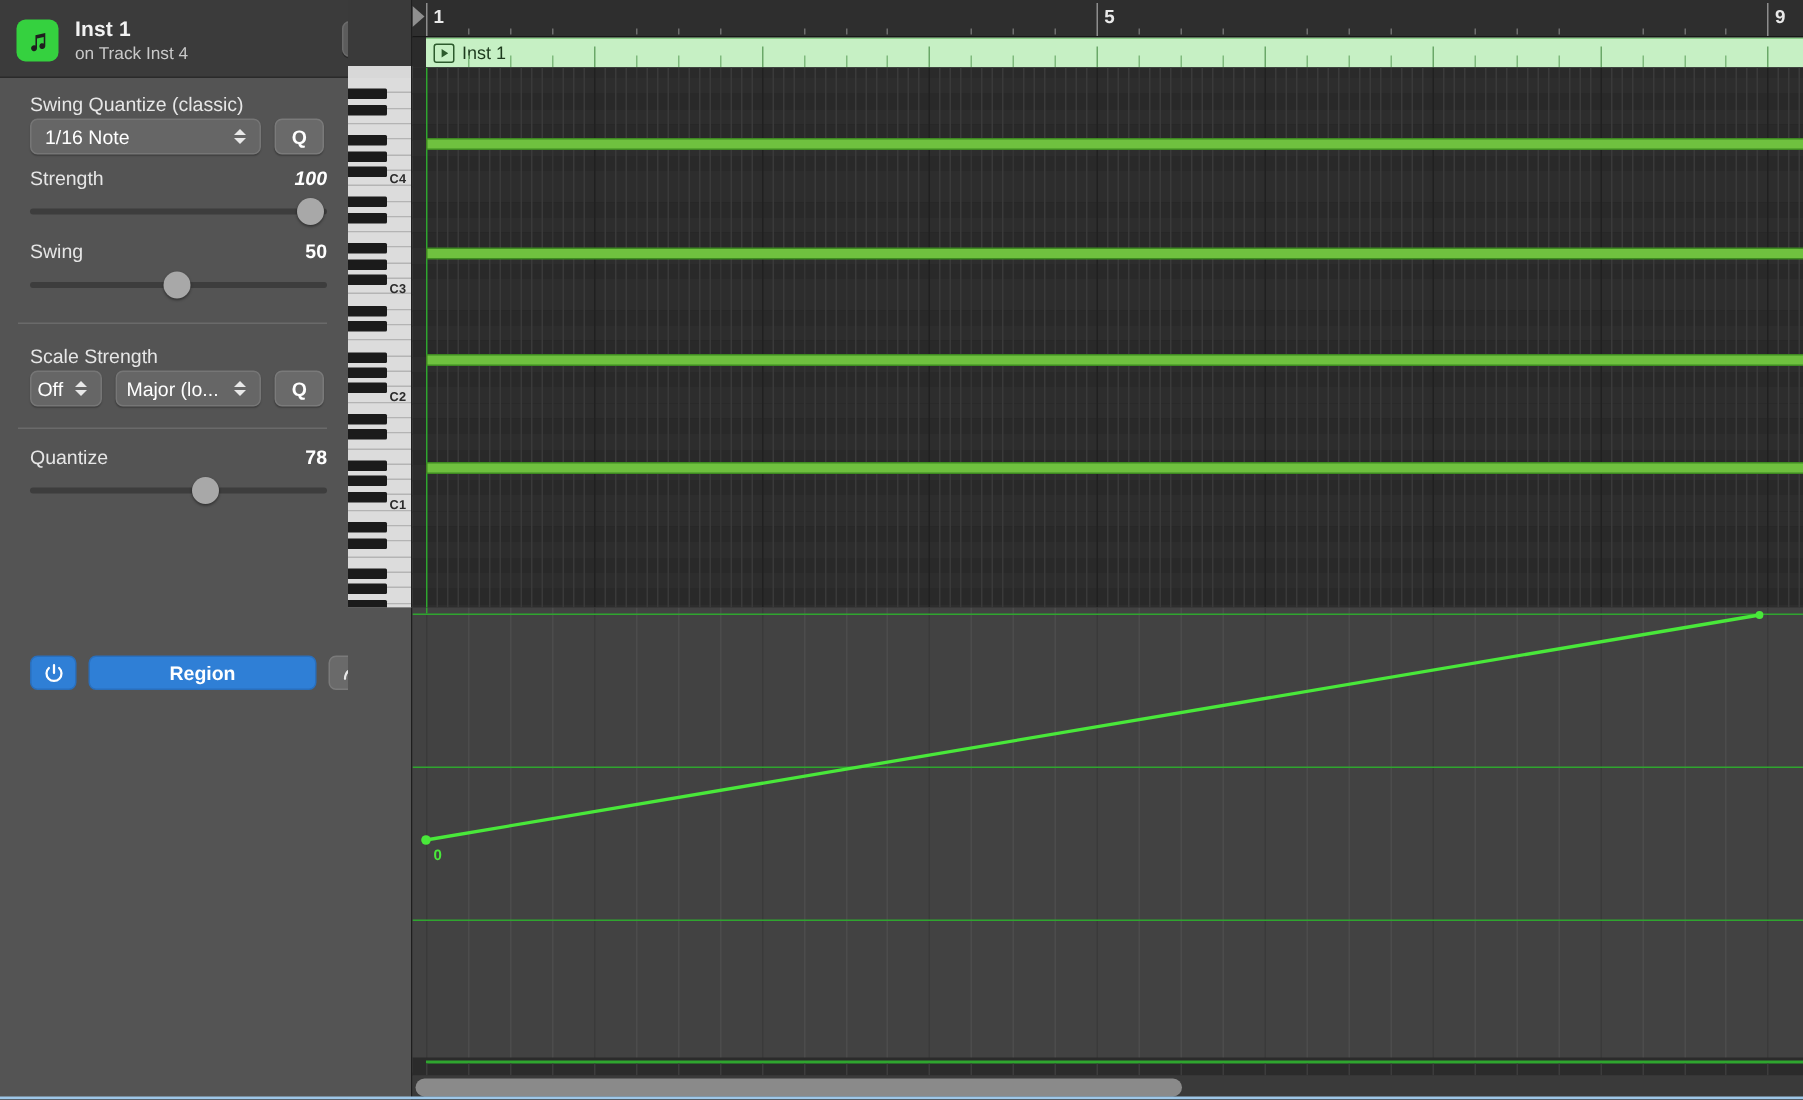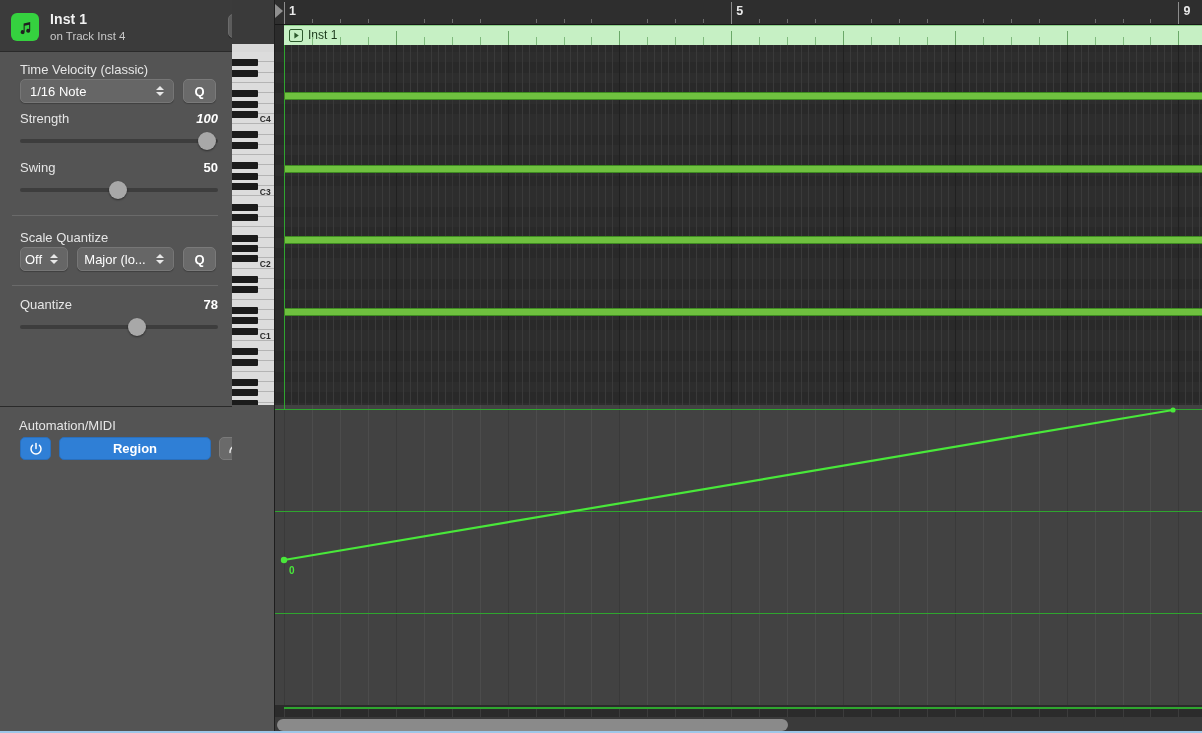--- a/index.html
+++ b/index.html
@@ -284,21 +284,21 @@
       <div id="import-btn">
         <svg width="17" height="14" viewBox="0 0 17 14">
           <rect x="1" y="1.5" width="15" height="11" rx="1.5" fill="none" stroke="#e4e4e4" stroke-width="1.4"></rect>
           <line x1="1" y1="4.5" x2="16" y2="4.5" stroke="#e4e4e4" stroke-width="1.2"></line>
           <line x1="8.5" y1="6" x2="8.5" y2="10.4" stroke="#e4e4e4" stroke-width="1.4"></line>
           <path d="M6.3 8.4 L8.5 10.8 L10.7 8.4" fill="none" stroke="#e4e4e4" stroke-width="1.4"></path>
         </svg>
       </div>
     </div>
 
-    <div class="grp-label" style="left:20px; top:62px;">Time Velocity (classic)</div>
+    <div class="grp-label" style="left:20px; top:62px;">Swing Quantize (classic)</div>
     <div class="popup" style="left:20px; top:79px; width:154px;">
       <span class="ptext">1/16 Note</span>
       <span class="chev">
           <i class="up"></i>
           <i class="down"></i>
         </span>
     </div>
     <div class="qbtn" style="left:183px; top:79px;">Q</div>
 
     <div class="grp-label" style="left:20px; top:111px;">Strength</div>
@@ -310,21 +310,21 @@
 
     <div class="grp-label" style="left:20px; top:160px;">Swing</div>
     <div class="grp-value" style="left:160px; top:160px; width:58px;">50</div>
     <div class="slider" style="left:20px; top:181px; width:198px;">
       <div class="track"></div>
       <div class="knob" style="left:89px;"></div>
     </div>
 
     <div class="sect-div" style="top:215px;"></div>
 
-    <div class="grp-label" style="left:20px; top:230px;">Scale Quantize</div>
+    <div class="grp-label" style="left:20px; top:230px;">Scale Strength</div>
     <div class="popup" style="left:20px; top:247px; width:48px;">
       <span class="ptext center">Off</span>
       <span class="chev">
           <i class="up"></i>
           <i class="down"></i>
         </span>
     </div>
     <div class="popup" style="left:77px; top:247px; width:97px;">
       <span class="ptext center">Major (lo...</span>
       <span class="chev">
@@ -336,23 +336,20 @@
 
     <div class="sect-div" style="top:285px;"></div>
 
     <div class="grp-label" style="left:20px; top:297px;">Quantize</div>
     <div class="grp-value" style="left:160px; top:297px; width:58px;">78</div>
     <div class="slider" style="left:20px; top:318px; width:198px;">
       <div class="track"></div>
       <div class="knob" style="left:108px;"></div>
     </div>
 
-    <div id="automation">
-      <div id="auto-label">Automation/MIDI</div>
-    </div>
     <div id="power-btn">
       <svg width="14" height="14" viewBox="0 0 14 14">
         <path d="M3.6 3.3 A5 5 0 1 0 10.4 3.3" fill="none" stroke="#fff" stroke-width="1.5" stroke-linecap="round"></path>
         <line x1="7" y1="1.4" x2="7" y2="6.6" stroke="#fff" stroke-width="1.5" stroke-linecap="round"></line>
       </svg>
     </div>
     <div id="region-btn">Region</div>
     <div id="arrow-btn">
       <svg width="17" height="13" viewBox="0 0 17 13">
         <path d="M2 10.5 C2 5 6 3 13 3" fill="none" stroke="#e8e8e8" stroke-width="1.5" stroke-linecap="round"></path>

